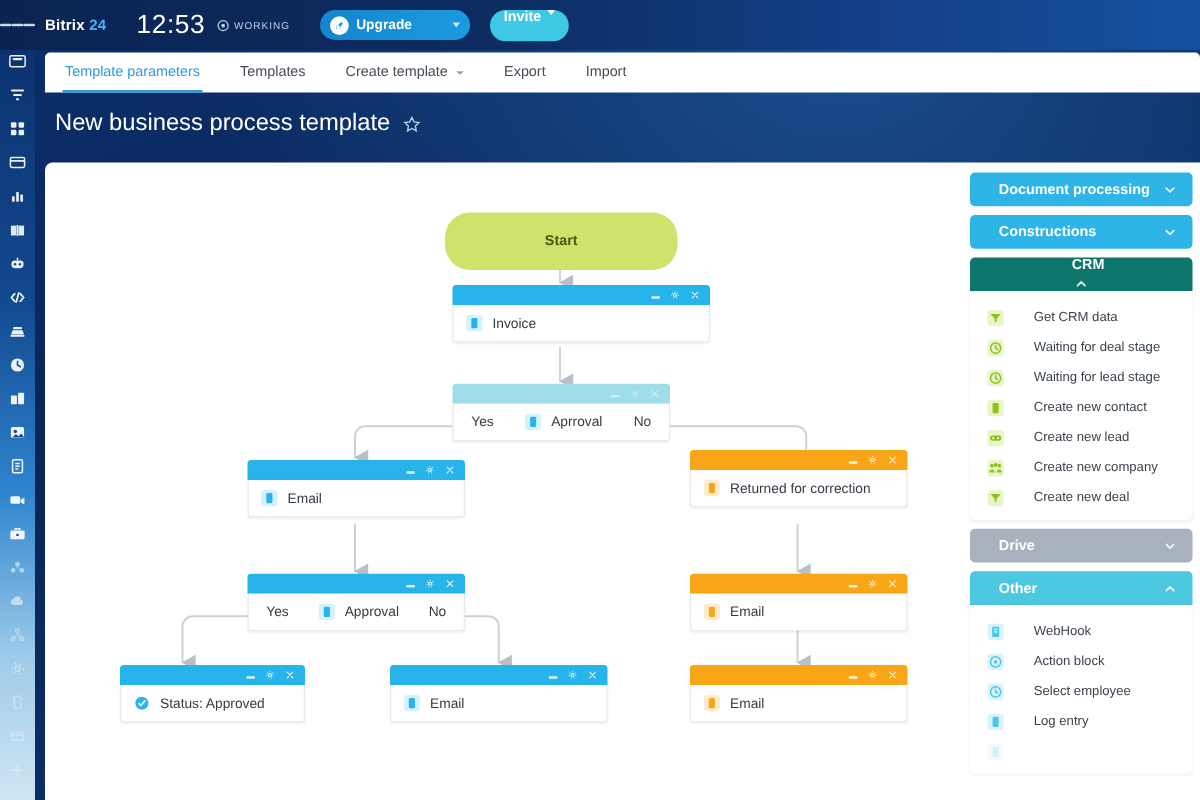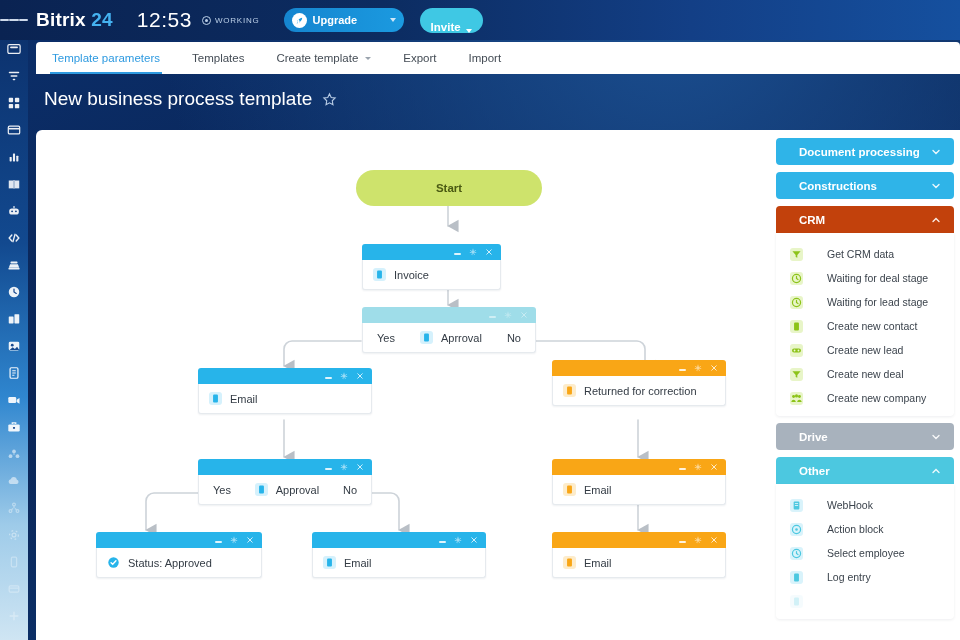--- a/index.html
+++ b/index.html
@@ -42,21 +42,21 @@
     display: flex; align-items: center; z-index: 8;
     background: linear-gradient(90deg, #0a2556 0%, #0c2d63 42%, #14418a 70%, #0f3madd 100%);
   }
   .hdr { background: linear-gradient(90deg,#0a2352 0%,#0c2c61 40%,#133f86 72%,#15509f 100%); }
   .burger {
     width: 28px; height: 40px; display: flex; align-items: center; justify-content: center;
     cursor: pointer;
   }
   .burger span { display: block; width: 13px; height: 1.5px; background: #cdd9ea; margin: 1.5px 0; border-radius: 1px; }
   .logo {
-    font-size: 19px; font-weight: bold; color: #ffffff; letter-spacing: .2px;
+    font-size: 12px; font-weight: bold; color: #ffffff; letter-spacing: .2px;
     margin-left: 8px; white-space: nowrap;
   }
   .logo b { color: #45b2f0; font-weight: bold; }
   .search {
     margin-left: 22px; width: 275px; height: 22px; border-radius: 11px;
     background: rgba(255,255,255,.09);
     display: flex; align-items: center; padding: 0 10px;
     position: relative;
   }
   .search input {
@@ -99,21 +99,21 @@
   }
   .upgrade .rk {
     width: 15px; height: 15px; border-radius: 50%; background: #fff;
     display: flex; align-items: center; justify-content: center; flex: none;
   }
   .upgrade .rk svg { width: 9px; height: 9px; color: #1b9ae0; }
   .upgrade .lbl { font-size: 11px; color: #fff; font-weight: bold; flex: 1; }
   .upgrade .cv { width: 0; height: 0; border-left: 3.5px solid transparent; border-right: 3.5px solid transparent; border-top: 4px solid #cfe8f8; }
   .invite {
     margin-left: 16px; height: 25px; border-radius: 13px;
-    background: #3fc8e4; display: flex; align-items: flex-end; gap: 5px;
+    background: #3fc8e4; display: flex; align-items: flex-start; gap: 5px;
     padding: 0 11px; cursor: pointer;
   }
   .invite .lbl { font-size: 11.5px; color: #fff; font-weight: bold; }
   .invite .cv { width: 0; height: 0; border-left: 3.5px solid transparent; border-right: 3.5px solid transparent; border-top: 4px solid #fff; }
 
   
   .tabstrip {
     position: absolute; left: 36px; top: 42px; width: 924px; height: 32px;
     background: #fff; border-radius: 4px 4px 0 0;
     display: flex; align-items: stretch; z-index: 7;
@@ -188,21 +188,21 @@
     background: transparent;
   }
   .sec {
     border-radius: 4px; height: 27px; display: flex; align-items: center;
     padding: 0 12px; margin-bottom: 7px; cursor: pointer;
   }
   .sec .nm { font-size: 11.5px; font-weight: bold; color: #fff; flex: 1; white-space: nowrap; margin-left: 11px; }
   .sec .chev { width: 12px; height: 12px; color: rgba(255,255,255,.9); }
   .sec.c-blue { background: #2fb4e8; }
   .sec.c-lightblue { background: #6fd0ea; }
-  .sec.c-green { background: #c2410c; }
+  .sec.c-green { background: #0f766e; flex-direction: column; }
   .sec.c-gray { background: #a8b2bd; }
   .sec.c-cyan { background: #4cc8e0; }
   .seclist {
     background: #fff; border-radius: 0 0 4px 4px; margin: -7px 0 7px 0;
     padding: 9px 0 6px 0; box-shadow: 0 1px 3px rgba(20,40,70,.08);
   }
   .sitem {
     display: flex; align-items: center; gap: 24px; padding: 0 12px 0 14px;
     height: 24px; cursor: pointer;
   }
@@ -446,25 +446,25 @@
 
         <path d="M162 363 H118 a8 8 0 0 0 -8 8 V400" marker-end="url(#ah)"></path>
 
         <path d="M335 363 H355 a8 8 0 0 1 8 8 V400" marker-end="url(#ah)"></path>
 
         <path d="M602 374 V400" marker-end="url(#ah)"></path>
       </g>
     </svg>
   </div>
 
-  <div class="start" style="left:320px;top:40px;width:186px;height:36px;">
+  <div class="start" style="left:320px;top:40px;width:186px;height:46px;">
     <span>Start</span>
   </div>
 
-  <div class="node blue" style="left:326px;top:114px;width:139px;">
+  <div class="node blue" style="left:326px;top:98px;width:206px;">
     <div class="bar">
       <span class="wi min"></span>
       <span class="wi">
           <svg viewBox="0 0 16 16" fill="none" stroke="currentColor" stroke-width="1.7">
             <circle cx="8" cy="8" r="2.4"></circle>
             <circle cx="8" cy="8" r="5.4" stroke-dasharray="1.6 3.2"></circle>
           </svg>
         </span>
       <span class="wi">
           <svg viewBox="0 0 16 16" fill="none" stroke="currentColor" stroke-width="1.7" stroke-linecap="round">
@@ -608,21 +608,21 @@
     <div class="body">
       <span class="ico">
           <svg viewBox="0 0 16 16" fill="#f9a616">
             <rect x="5" y="3" width="6" height="10" rx="1.2"></rect>
           </svg>
         </span>
       <span class="lab">Email</span>
     </div>
   </div>
 
-  <div class="node blue" style="left:60px;top:402px;width:166px;">
+  <div class="node blue" style="left:60px;top:402px;width:148px;">
     <div class="bar">
       <span class="wi min"></span>
       <span class="wi">
           <svg viewBox="0 0 16 16" fill="none" stroke="currentColor" stroke-width="1.7">
             <circle cx="8" cy="8" r="2.4"></circle>
             <circle cx="8" cy="8" r="5.4" stroke-dasharray="1.6 3.2"></circle>
           </svg>
         </span>
       <span class="wi">
           <svg viewBox="0 0 16 16" fill="none" stroke="currentColor" stroke-width="1.7" stroke-linecap="round">
@@ -753,40 +753,40 @@
     </div>
     <div class="sitem">
       <span class="si g">
           <svg viewBox="0 0 16 16" fill="#8cc318">
             <rect x="2.5" y="5.5" width="11" height="5" rx="2.4"></rect>
             <circle cx="5.6" cy="8" r="1.1" fill="#eef7d9"></circle>
             <circle cx="10.4" cy="8" r="1.1" fill="#eef7d9"></circle>
           </svg>
         </span>
       <span class="st">Create new lead</span>
-    </div>
-    <div class="sitem">
-      <span class="si g">
-          <svg viewBox="0 0 16 16" fill="#8cc318">
-            <path d="M3 4h10l-4 4.5V12l-2-1V8.5z"></path>
-          </svg>
-        </span>
-      <span class="st">Create new deal</span>
     </div>
     <div class="sitem">
       <span class="si g">
           <svg viewBox="0 0 16 16" fill="#8cc318">
             <circle cx="4.4" cy="5.6" r="1.8"></circle>
             <circle cx="8" cy="4.8" r="1.9"></circle>
             <circle cx="11.6" cy="5.6" r="1.8"></circle>
             <path d="M1.6 12.4c.4-2 1.5-3 2.8-3s2.4 1 2.8 3zM8.8 12.4c.4-2 1.5-3 2.8-3s2.4 1 2.8 3z"></path>
           </svg>
         </span>
       <span class="st">Create new company</span>
     </div>
+    <div class="sitem">
+      <span class="si g">
+          <svg viewBox="0 0 16 16" fill="#8cc318">
+            <path d="M3 4h10l-4 4.5V12l-2-1V8.5z"></path>
+          </svg>
+        </span>
+      <span class="st">Create new deal</span>
+    </div>
   </div>
 
   <div class="sec c-gray">
     <span class="nm">Drive</span>
     <svg class="chev" viewBox="0 0 16 16" fill="none" stroke="currentColor" stroke-width="1.8" stroke-linecap="round">
         <path d="M4 6l4 4 4-4"></path>
       </svg>
   </div>
 
   <div class="sec c-cyan" style="margin-bottom:0;border-radius:4px 4px 0 0;">

